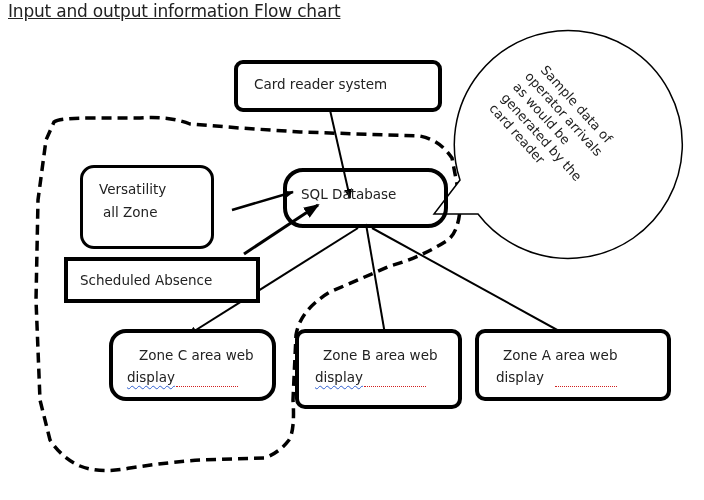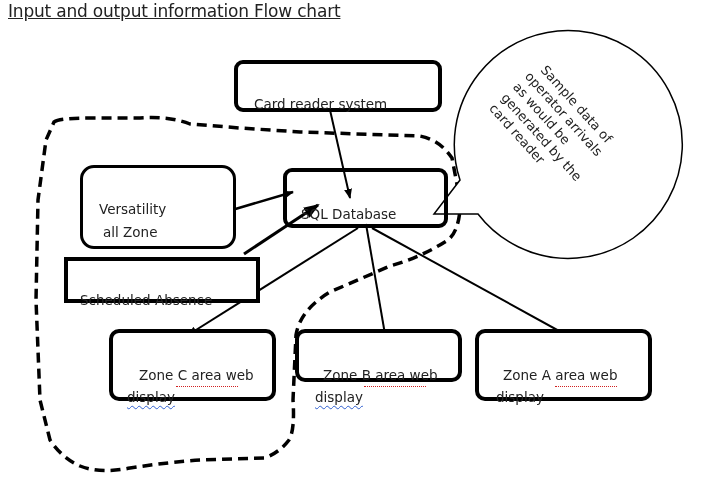--- a/index.html
+++ b/index.html
@@ -1,20 +1,20 @@
 <!DOCTYPE html>
 <html><head>
   <meta charset="utf-8">
   <style>
     html, body { margin: 0; padding: 0; background: #ffffff; }
     body { width: 704px; height: 500px; position: relative; overflow: hidden; font-family: "DejaVu Sans", "Liberation Sans", sans-serif; color: #1a1a1a; }
     .title { position: absolute; left: 8px; top: 1px; font-size: 17px; text-decoration: underline; color: #222; letter-spacing: -0.2px; }
     svg#diagram { position: absolute; left: 0; top: 0; }
     .box { position: absolute; box-sizing: border-box; border: 4px solid #000; background: #fff; font-size: 13.5px; color: #222; }
-    .box .lbl { position: absolute; white-space: nowrap; margin-top: 20px; }
+    .box .lbl { position: absolute; white-space: nowrap; }
     .sq { border-radius: 0; }
     .squig-blue { text-decoration: underline wavy #3060d0; text-underline-offset: 3px; text-decoration-thickness: 1px; }
     .squig-red { position: absolute; height: 4px; border-bottom: 1.5px dotted #d02020; }
     .bubble-text { position: absolute; left: 470px; top: 104px; width: 200px; transform: rotate(48deg); transform-origin: 0 0; font-size: 13px; color: #222; line-height: 16px; }
     .bubble-text div { white-space: nowrap; }
   </style>
 </head>
 <body>
 
 <div class="title">Input and output information Flow chart</div>
@@ -40,46 +40,46 @@
   <line x1="244" y1="254" x2="318" y2="205" stroke="#000" stroke-width="3" marker-end="url(#arrBig)"></line>
   <line x1="358" y1="228" x2="188" y2="335" stroke="#000" stroke-width="2" marker-end="url(#arr)"></line>
   <line x1="366" y1="224" x2="386" y2="340" stroke="#000" stroke-width="2" marker-end="url(#arr)"></line>
   <line x1="372" y1="228" x2="570" y2="337" stroke="#000" stroke-width="2" marker-end="url(#arr)"></line>
 </svg>
 
 <div class="box" style="left:234px; top:60px; width:208px; height:52px; border-radius:9px;">
   <span class="lbl" style="left:16px; top:12px;">Card reader system</span>
 </div>
 
-<div class="box" style="left:283px; top:168px; width:165px; height:60px; border-radius:9px; background:transparent;">
+<div class="box" style="left:283px; top:168px; width:165px; height:60px; border-radius:20px; background:transparent;">
   <span class="lbl" style="left:14px; top:14px;">SQL Database</span>
 </div>
 
-<div class="box" style="left:80px; top:165px; width:156px; height:84px; border-radius:14px; border-width:3px;">
+<div class="box" style="left:80px; top:165px; width:134px; height:84px; border-radius:14px; border-width:3px;">
   <span class="lbl" style="left:16px; top:13px;">Versatility</span>
   <span class="lbl" style="left:20px; top:36px;">all Zone</span>
 </div>
 
 <div class="box sq" style="left:64px; top:257px; width:196px; height:46px;">
   <span class="lbl" style="left:12px; top:11px;">Scheduled Absence</span>
 </div>
 
-<div class="box" style="left:109px; top:329px; width:167px; height:72px; border-radius:10px;">
+<div class="box" style="left:109px; top:329px; width:167px; height:72px; border-radius:17px;">
   <span class="lbl" style="left:26px; top:14px;">Zone C area web</span>
   <span class="lbl squig-blue" style="left:14px; top:36px;">display</span>
   <span class="squig-red" style="left:63px; top:49px; width:62px;"></span>
 </div>
 
-<div class="box" style="left:295px; top:329px; width:167px; height:53px; border-radius:10px;">
+<div class="box" style="left:295px; top:329px; width:167px; height:80px; border-radius:10px;">
   <span class="lbl" style="left:24px; top:14px;">Zone B area web</span>
   <span class="lbl squig-blue" style="left:16px; top:36px;">display</span>
   <span class="squig-red" style="left:65px; top:49px; width:62px;"></span>
 </div>
 
-<div class="box" style="left:475px; top:329px; width:177px; height:72px; border-radius:10px;">
+<div class="box" style="left:475px; top:329px; width:196px; height:72px; border-radius:10px;">
   <span class="lbl" style="left:24px; top:14px;">Zone A  area web</span>
   <span class="lbl" style="left:17px; top:36px;">display</span>
   <span class="squig-red" style="left:76px; top:49px; width:62px;"></span>
 </div>
 
 <div class="bubble-text" style="left:545px; top:58px;">
   <div style="padding-left:6px;">Sample data of</div>
   <div style="padding-left:0px;">operator arrivals</div>
   <div style="padding-left:0px;">as would be</div>
   <div style="padding-left:0px;">generated by the</div>

